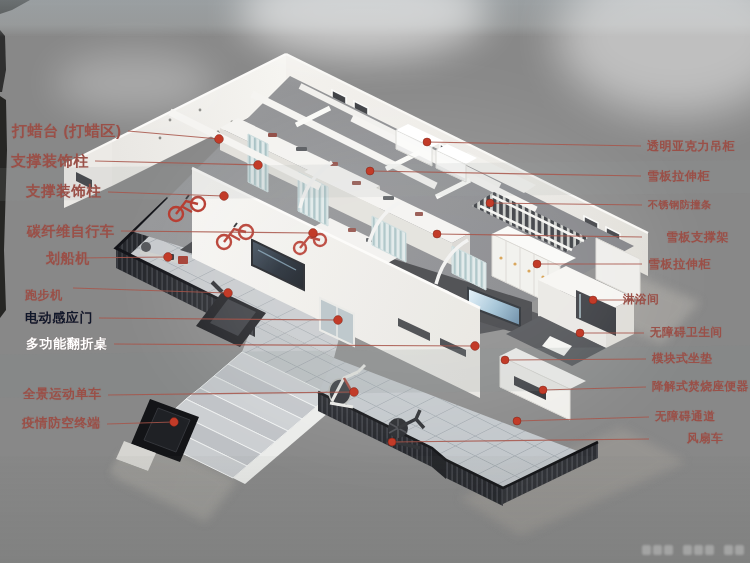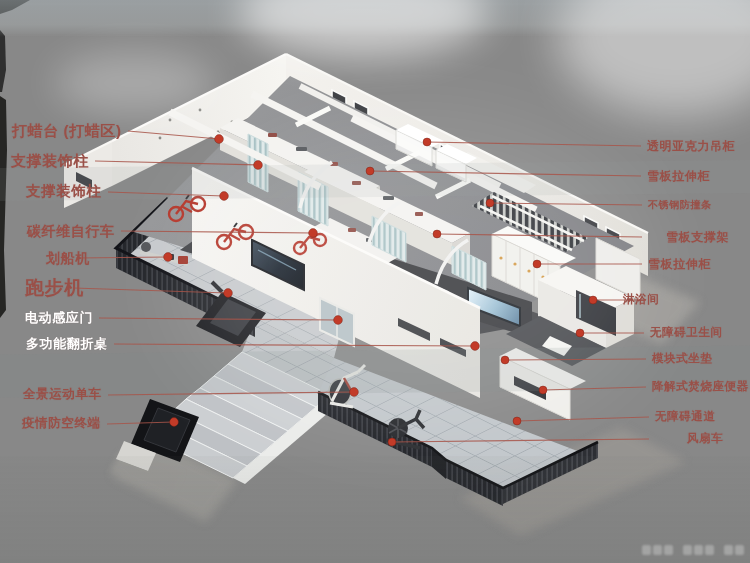--- a/index.html
+++ b/index.html
@@ -383,22 +383,22 @@
       <line x1="649" y1="439" x2="392" y2="442" stroke="#a8554a" stroke-width="1.2" opacity="0.85"></line>
       <circle cx="392" cy="442" r="4" fill="#c23b28" stroke="rgba(110,28,18,0.4)" stroke-width="1"></circle>
     </svg>
 
   <div id="labels">
       <div class="lbl" style="left: 12px; top: 131px; font-size: 15px; color: rgb(154, 80, 72);">打蜡台 (打蜡区)</div>
       <div class="lbl" style="left: 11px; top: 161px; font-size: 15px; color: rgb(154, 80, 72);">支撑装饰柱</div>
       <div class="lbl" style="left: 26px; top: 192px; font-size: 14.5px; color: rgb(154, 80, 72);">支撑装饰柱</div>
       <div class="lbl" style="left: 27px; top: 231px; font-size: 14px; color: rgb(154, 80, 72);">碳纤维自行车</div>
       <div class="lbl" style="left: 26px; top: 258px; font-size: 14px; color: rgb(154, 80, 72); margin-left: 20px;">划船机</div>
-      <div class="lbl" style="left: 25px; top: 288px; font-size: 19px; color: rgb(154, 80, 72);">跑步机</div>
-      <div class="lbl" style="left: 25px; top: 318px; font-size: 13px; color: #ffffff;">电动感应门</div>
+      <div class="lbl" style="left: 25px; top: 295px; font-size: 12px; color: rgb(154, 80, 72);">跑步机</div>
+      <div class="lbl" style="left: 25px; top: 318px; font-size: 13px; color: #0f172a;">电动感应门</div>
       <div class="lbl" style="left: 26px; top: 344px; font-size: 13px; color: #ffffff;">多功能翻折桌</div>
       <div class="lbl" style="left: 23px; top: 395px; font-size: 12.5px; color: rgb(154, 80, 72);">全景运动单车</div>
       <div class="lbl" style="left: 22px; top: 424px; font-size: 12.5px; color: rgb(154, 80, 72);">疫情防空终端</div>
       <div class="lbl" style="left: 647px; top: 146px; font-size: 12px; color: rgb(154, 80, 72);">透明亚克力吊柜</div>
       <div class="lbl" style="left: 647px; top: 176px; font-size: 12px; color: rgb(154, 80, 72);">雪板拉伸柜</div>
       <div class="lbl" style="left: 648px; top: 205px; font-size: 10px; color: rgb(154, 80, 72);">不锈钢防撞条</div>
       <div class="lbl" style="left: 635px; top: 237px; font-size: 12px; color: rgb(154, 80, 72); margin-left: 31px;">雪板支撑架</div>
       <div class="lbl" style="left: 648px; top: 264px; font-size: 12px; color: rgb(154, 80, 72);">雪板拉伸柜</div>
       <div class="lbl" style="left: 623px; top: 300px; font-size: 11.5px; color: rgb(154, 80, 72);">淋浴间</div>
       <div class="lbl" style="left: 650px; top: 333px; font-size: 11.5px; color: rgb(154, 80, 72);">无障碍卫生间</div>

